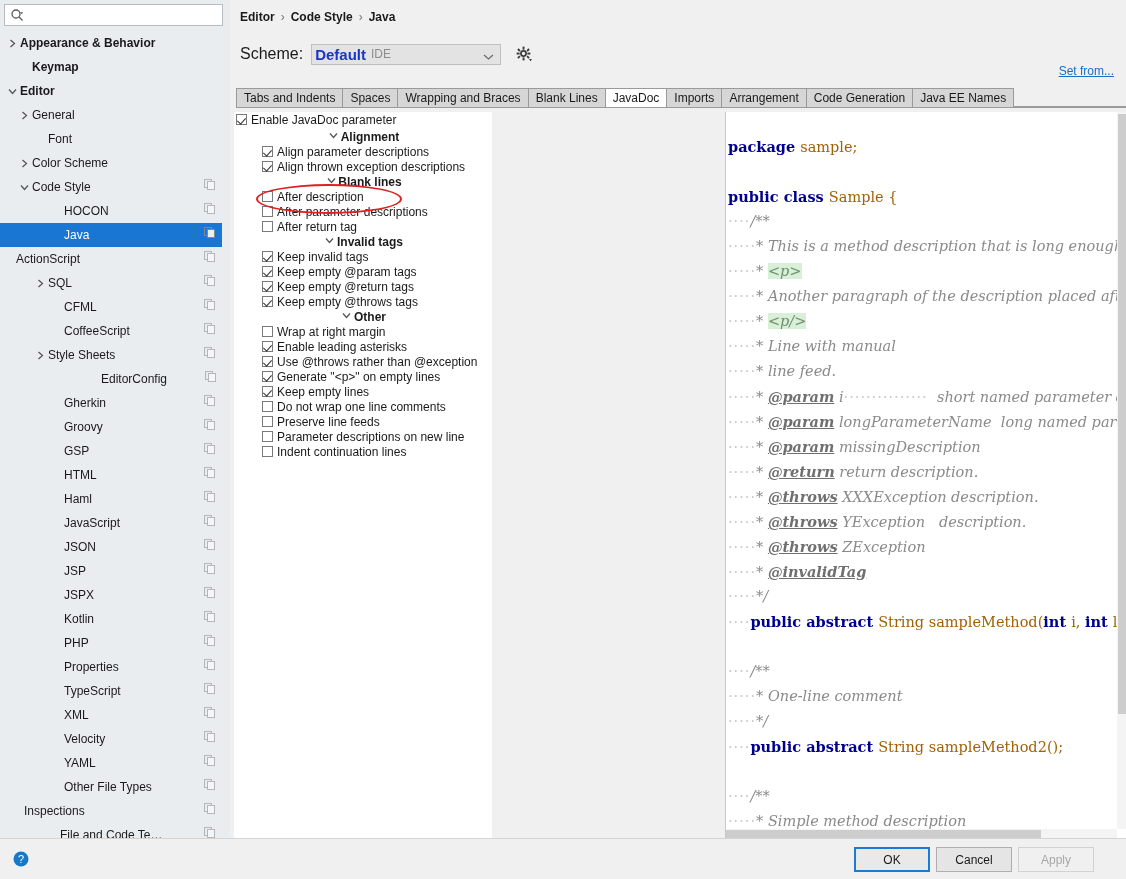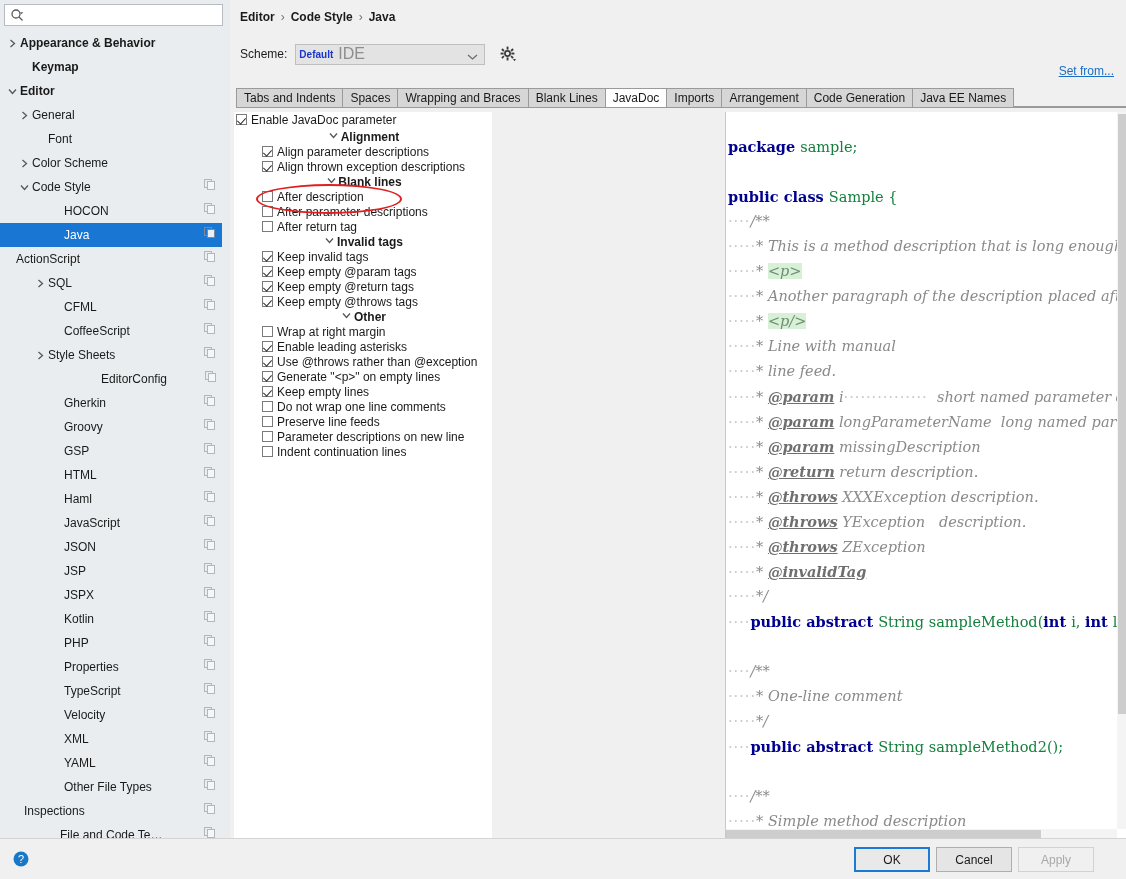--- a/index.html
+++ b/index.html
@@ -74,29 +74,29 @@
     position: absolute; left: 10px; top: 8px; height: 18px;
     display: flex; align-items: center; gap: 6px;
     font-weight: bold; font-size: 12px;
   }
   #breadcrumb .sep { font-weight: normal; color: #777; }
 
   #scheme-row {
     position: absolute; left: 10px; top: 43px; height: 22px;
     display: flex; align-items: center; gap: 8px;
   }
-  #scheme-label { font-size: 12px; }
+  #scheme-label { font-size: 16px; }
   #scheme-combo {
     width: 190px; height: 21px; background: #e3e3e3;
     border: 1px solid #bfbfbf;
     display: flex; align-items: center; padding: 0 3px;
     position: relative;
   }
-  #scheme-combo .nm { font-weight: bold; color: #1a35c9; font-size: 10px; }
-  #scheme-combo .sub { color: #8d8d8d; font-size: 16px; margin-left: 5px; }
+  #scheme-combo .nm { font-weight: bold; color: #1a35c9; font-size: 15px; }
+  #scheme-combo .sub { color: #8d8d8d; font-size: 12px; margin-left: 5px; }
   #scheme-combo .chev { position: absolute; right: 6px; top: 5px; color: #6a6a6a; }
   #gear-btn {
     width: 18px; height: 18px; display: flex; align-items: center;
     justify-content: center; margin-left: 6px;
   }
 
   #set-from {
     position: absolute; right: 12px; top: 64px;
     color: #1a6fc4; font-size: 12px; text-decoration: underline;
   }
@@ -154,21 +154,21 @@
   }
   #code {
     position: absolute; left: 0; top: 0; right: 9px; bottom: 9px;
     overflow: hidden;
     font-family: "DejaVu Serif", "Liberation Serif", serif;
     font-size: 14.5px; line-height: 25px;
     padding: 22px 0 0 0;
   }
   .cl { height: 25px; white-space: pre; padding-left: 2px; }
   .kw { color: #00008f; font-weight: bold; }
-  .pl { color: #15803d; }
+  .pl { color: #a16207; }
   .cm { color: #8a8a8a; font-style: italic; }
   .tg { color: #6f6f6f; font-style: italic; font-weight: bold; text-decoration: underline; }
   .hl { background: #d7f0d7; color: #6f8f6f; font-style: italic; }
   .dots { color: #c9c9c9; letter-spacing: 1px; }
   #code-vscroll {
     position: absolute; right: 0; top: 0; width: 9px; bottom: 9px;
     background: #f4f4f4;
   }
   #code-vthumb {
     position: absolute; left: 1px; top: 2px; width: 8px; height: 600px;
@@ -449,29 +449,29 @@
         <div class="node" style="padding-left: 48px;">
           <span class="arrow"></span>
           <span class="lbl">TypeScript</span>
           <span class="copy-ic"><svg width="12" height="12" viewBox="0 0 12 12">
               <rect x="0.5" y="0.5" width="7" height="8" fill="none" stroke="#8a8a8a" stroke-width="1"></rect>
               <rect x="3.5" y="2.5" width="7" height="8" fill="#ffffff" stroke="#8a8a8a" stroke-width="1"></rect>
             </svg></span>
         </div>
         <div class="node" style="padding-left: 48px;">
           <span class="arrow"></span>
+          <span class="lbl">XML</span>
+          <span class="copy-ic"><svg width="12" height="12" viewBox="0 0 12 12">
+              <rect x="0.5" y="0.5" width="7" height="8" fill="none" stroke="#8a8a8a" stroke-width="1"></rect>
+              <rect x="3.5" y="2.5" width="7" height="8" fill="#ffffff" stroke="#8a8a8a" stroke-width="1"></rect>
+            </svg></span>
+        </div>
+        <div class="node" style="padding-left: 48px;">
+          <span class="arrow"></span>
           <span class="lbl">Velocity</span>
-          <span class="copy-ic"><svg width="12" height="12" viewBox="0 0 12 12">
-              <rect x="0.5" y="0.5" width="7" height="8" fill="none" stroke="#8a8a8a" stroke-width="1"></rect>
-              <rect x="3.5" y="2.5" width="7" height="8" fill="#ffffff" stroke="#8a8a8a" stroke-width="1"></rect>
-            </svg></span>
-        </div>
-        <div class="node" style="padding-left: 48px;">
-          <span class="arrow"></span>
-          <span class="lbl">XML</span>
           <span class="copy-ic"><svg width="12" height="12" viewBox="0 0 12 12">
               <rect x="0.5" y="0.5" width="7" height="8" fill="none" stroke="#8a8a8a" stroke-width="1"></rect>
               <rect x="3.5" y="2.5" width="7" height="8" fill="#ffffff" stroke="#8a8a8a" stroke-width="1"></rect>
             </svg></span>
         </div>
         <div class="node" style="padding-left: 48px;">
           <span class="arrow"></span>
           <span class="lbl">YAML</span>
           <span class="copy-ic"><svg width="12" height="12" viewBox="0 0 12 12">
               <rect x="0.5" y="0.5" width="7" height="8" fill="none" stroke="#8a8a8a" stroke-width="1"></rect>

